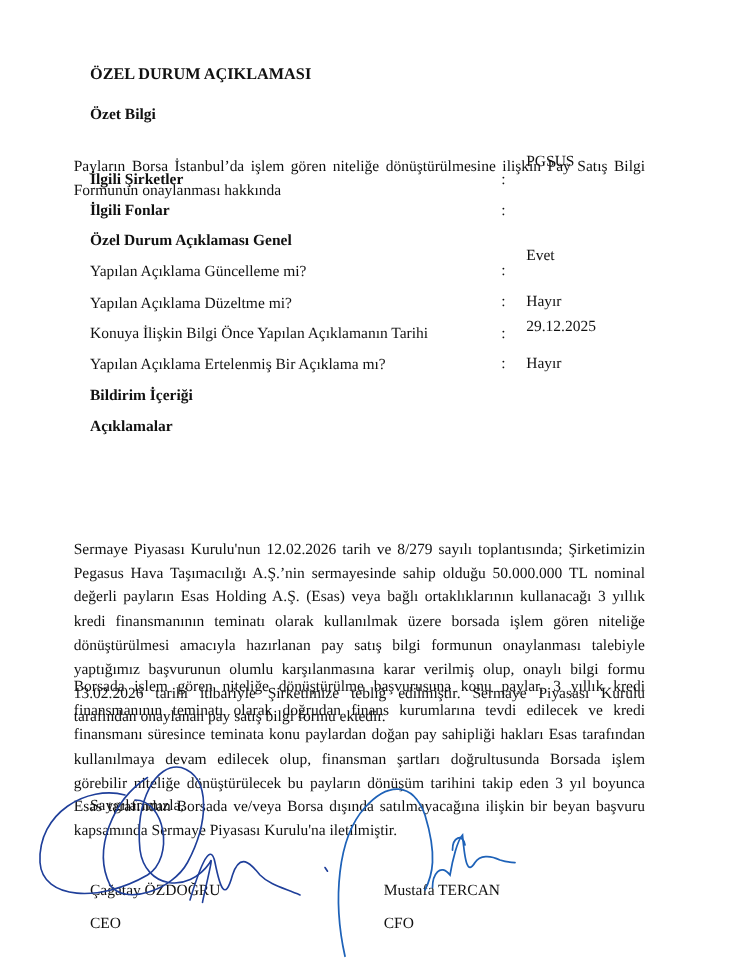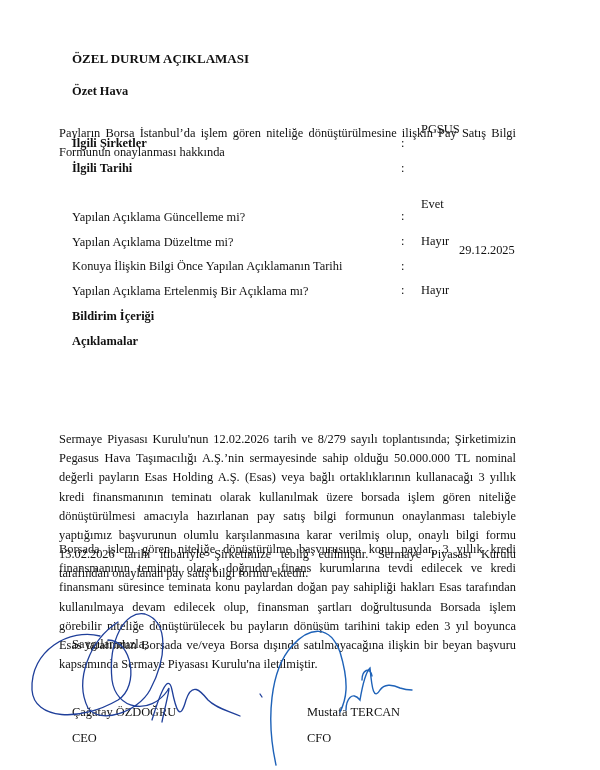--- a/index.html
+++ b/index.html
@@ -23,49 +23,50 @@
   .sig-name { font-size: 12.4px; }
   svg.sig { position: absolute; left: 0; top: 0; width: 600px; height: 770px; pointer-events: none; }
 </style>
 </head>
 <body>
 
 <div class="page">
 
   <div class="abs title">ÖZEL DURUM AÇIKLAMASI</div>
 
-  <div class="abs bold" style="left:72px; top:84px;">Özet Hava</div>
+  <div class="abs bold" style="left:72px; top:84px;">Özet Bilgi</div>
   <div class="para para-justify-last" style="top:112px;">Payların Borsa İstanbul’da işlem gören niteliğe dönüştürülmesine ilişkin Pay Satış Bilgi Formunun onaylanması hakkında</div>
 
   <div>
     <div class="abs bold label" style="top:136px;">İlgili Şirketler</div>
     <div class="abs colon" style="top:136px;">:</div>
     <div class="abs val" style="top:122px;">PGSUS</div>
   </div>
   <div>
-    <div class="abs bold label" style="top:161px;">İlgili Tarihi</div>
+    <div class="abs bold label" style="top:161px;">İlgili Fonlar</div>
     <div class="abs colon" style="top:161px;">:</div>
     <div class="abs val" style="top:161px;"></div>
   </div>
 
+  <div class="abs bold" style="left:72px; top:185px;">Özel Durum Açıklaması Genel</div>
 
   <div>
     <div class="abs label" style="top:210px;text-align:right;">Yapılan Açıklama Güncelleme mi?</div>
     <div class="abs colon" style="top:209px;">:</div>
     <div class="abs val" style="top:197px;">Evet</div>
   </div>
   <div>
     <div class="abs label" style="top:235px;">Yapılan Açıklama Düzeltme mi?</div>
     <div class="abs colon" style="top:234px;">:</div>
     <div class="abs val" style="top:234px;">Hayır</div>
   </div>
   <div>
     <div class="abs label" style="top:259px;">Konuya İlişkin Bilgi Önce Yapılan Açıklamanın Tarihi</div>
     <div class="abs colon" style="top:259px;">:</div>
-    <div class="abs val" style="top:243px;margin-left:38px;">29.12.2025</div>
+    <div class="abs val" style="top:254px;">29.12.2025</div>
   </div>
   <div>
     <div class="abs label" style="top:284px;">Yapılan Açıklama Ertelenmiş Bir Açıklama mı?</div>
     <div class="abs colon" style="top:283px;">:</div>
     <div class="abs val" style="top:283px;">Hayır</div>
   </div>
 
   <div class="abs bold" style="left:72px; top:309px;">Bildirim İçeriği</div>
   <div class="abs bold" style="left:72px; top:334px;">Açıklamalar</div>
 

